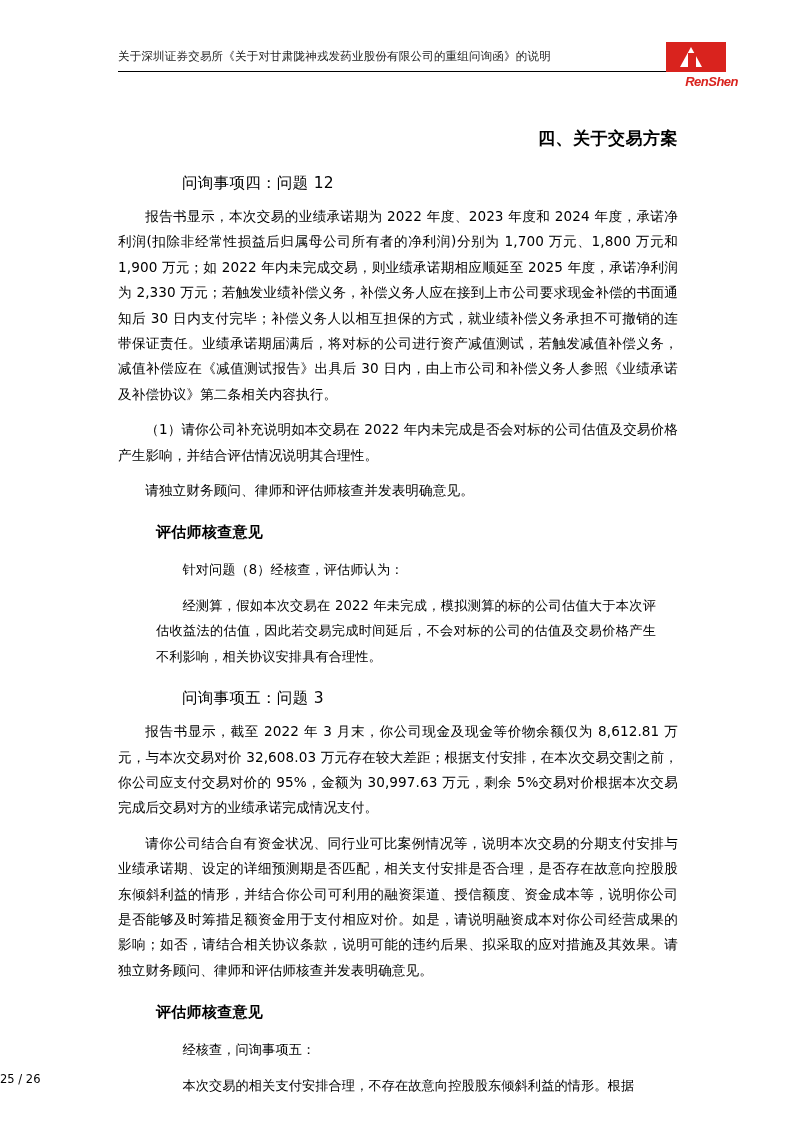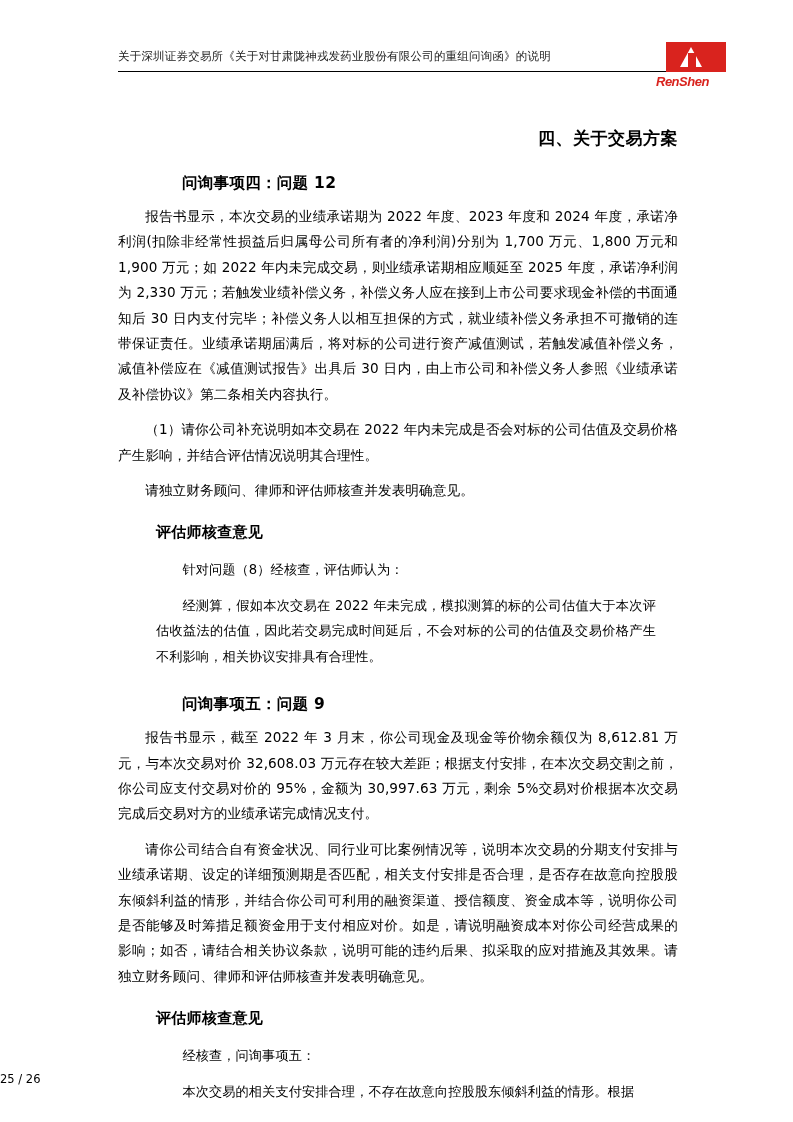--- a/index.html
+++ b/index.html
@@ -79,21 +79,21 @@
     height: 14px;
     background: #d9231e;
     z-index: 2;
   }
   .logo-text {
     font-family: "Liberation Sans", sans-serif;
     font-weight: bold;
     font-style: italic;
     font-size: 13px;
     color: #d9231e;
-    text-align: left;
+    text-align: right;
     letter-spacing: -0.5px;
     margin-top: 2px;
   }
   
   .content {
     position: absolute;
     top: 124px;
     left: 118px;
     width: 560px;
   }
@@ -101,24 +101,24 @@
     font-family: "DejaVu Sans", "Liberation Sans", sans-serif;
     font-weight: bold;
     font-size: 17px;
     line-height: 28px;
     margin: 0 0 18px 30px;
     letter-spacing: 0.5px;
     text-align: right;
   }
   h2.sub {
     font-family: "DejaVu Sans", "Liberation Sans", sans-serif;
-    font-weight: bold;
+    font-weight: normal;
     font-size: 15.5px;
     line-height: 26px;
-    margin: 6px 0 8px 38px;
+    margin: 0 0 8px 38px;
     letter-spacing: 0.3px;
     padding-left: 26px;
   }
   h3.opinion {
     font-family: Liberation Mono, monospace;
     font-weight: bold;
     font-size: 15px;
     line-height: 26px;
     margin: 18px 0 10px 38px;
     letter-spacing: 0.3px;
@@ -185,21 +185,21 @@
     <p class="body">请独立财务顾问、律师和评估师核查并发表明确意见。</p>
 
     <h3 class="opinion">评估师核查意见</h3>
 
     <p class="indent-block">针对问题（8）经核查，评估师认为：</p>
     <div class="spacer-8"></div>
     <p class="indent-block">经测算，假如本次交易在 2022 年未完成，模拟测算的标的公司估值大于本次评估收益法的估值，因此若交易完成时间延后，不会对标的公司的估值及交易价格产生不利影响，相关协议安排具有合理性。</p>
 
     <div class="spacer-14"></div>
 
-    <h2 class="sub">问询事项五：问题 9</h2>
+    <h2 class="sub">问询事项五：问题 3</h2>
 
     <p class="body">报告书显示，截至 2022 年 3 月末，你公司现金及现金等价物余额仅为 8,612.81 万元，与本次交易对价 32,608.03 万元存在较大差距；根据支付安排，在本次交易交割之前，你公司应支付交易对价的 95%，金额为 30,997.63 万元，剩余 5%交易对价根据本次交易完成后交易对方的业绩承诺完成情况支付。</p>
     <div class="spacer-8"></div>
     <p class="body">请你公司结合自有资金状况、同行业可比案例情况等，说明本次交易的分期支付安排与业绩承诺期、设定的详细预测期是否匹配，相关支付安排是否合理，是否存在故意向控股股东倾斜利益的情形，并结合你公司可利用的融资渠道、授信额度、资金成本等，说明你公司是否能够及时筹措足额资金用于支付相应对价。如是，请说明融资成本对你公司经营成果的影响；如否，请结合相关协议条款，说明可能的违约后果、拟采取的应对措施及其效果。请独立财务顾问、律师和评估师核查并发表明确意见。</p>
 
     <h3 class="opinion">评估师核查意见</h3>
 
     <p class="indent-block">经核查，问询事项五：</p>
     <div class="spacer-8"></div>
     <p class="indent-block">本次交易的相关支付安排合理，不存在故意向控股股东倾斜利益的情形。根据</p>

